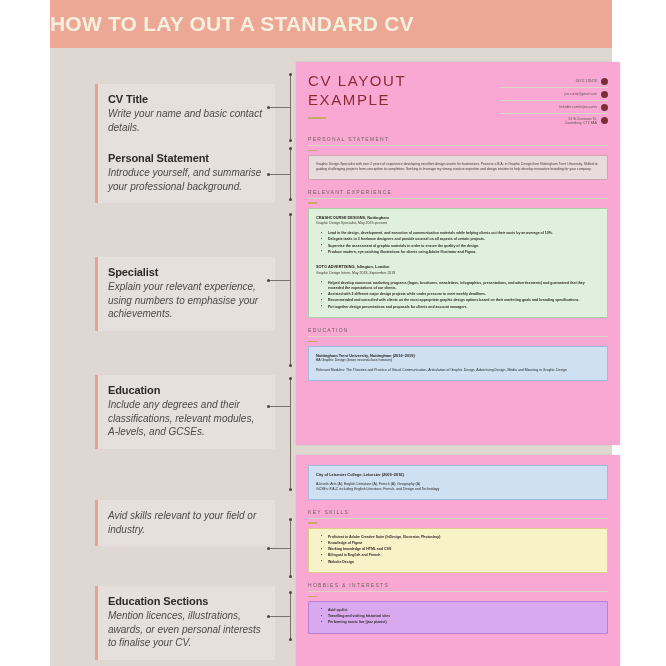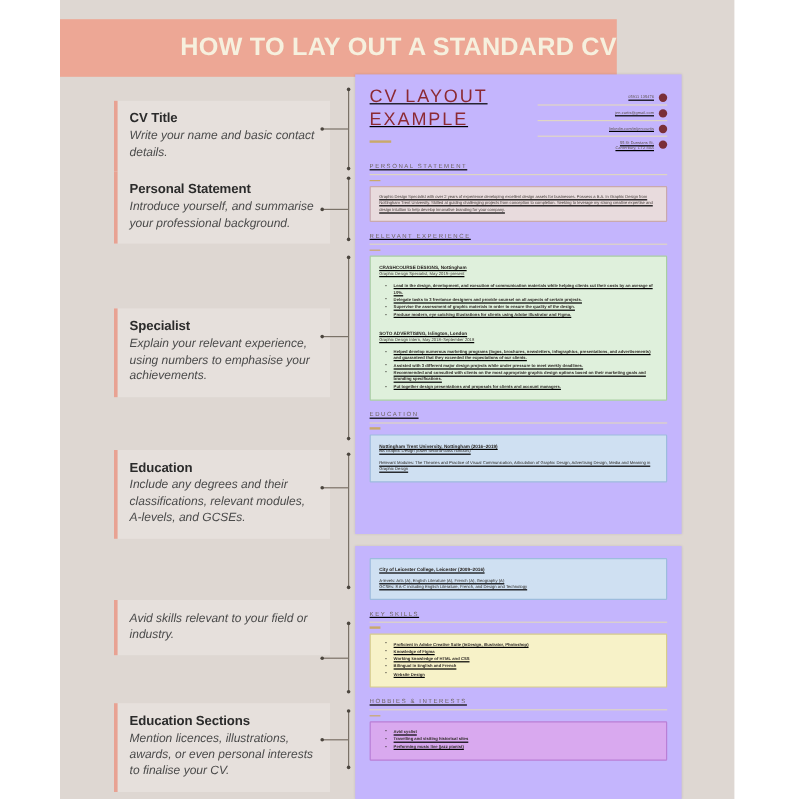--- a/index.html
+++ b/index.html
@@ -16,23 +16,23 @@
   }
   
   .backdrop {
     position: absolute;
     left: 50px; top: 0; width: 562px; height: 666px;
     background: #ded7d2;
   }
   
   .header {
     position: absolute;
-    left: 50px; top: 16px; width: 464px; height: 48px;
+    left: 50px; top: 0; width: 562px; height: 48px;
     background: #eda795;
-    display: flex; align-items: center; justify-content: flex-end;
+    display: flex; align-items: center; justify-content: flex-start;
   }
   .header-title {
     color: #f6f0de;
     font-size: 21px;
     font-weight: bold;
     letter-spacing: 0.2px;
     font-family: "Liberation Sans", sans-serif;
   }
   .label-box {
     position: absolute;
@@ -64,24 +64,23 @@
     background: #4c463f; left: -1px;
   }
   .conn .dot-left {
     position: absolute; width: 3px; height: 3px; border-radius: 50%;
     background: #4c463f;
   }
 
   
   .cv-page {
     position: absolute;
-    left: 296px; width: 272px;
-    background: #c4b5fd;
+    left: 296px; width: 324px;
+    background: #f9a8d4;
     box-shadow: 0 0 2px rgba(0,0,0,0.10);
-    text-decoration: underline;
   }
   #cv-page-1 { top: 62px; height: 383px; }
   #cv-page-2 { top: 455px; height: 211px; }
 
   .cv-inner { padding: 10px 12px; }
 
   
   .cv-head { display: flex; justify-content: space-between; align-items: flex-start; }
   .cv-name {
     font-size: 15px; color: #8c2a33; letter-spacing: 1.6px;

